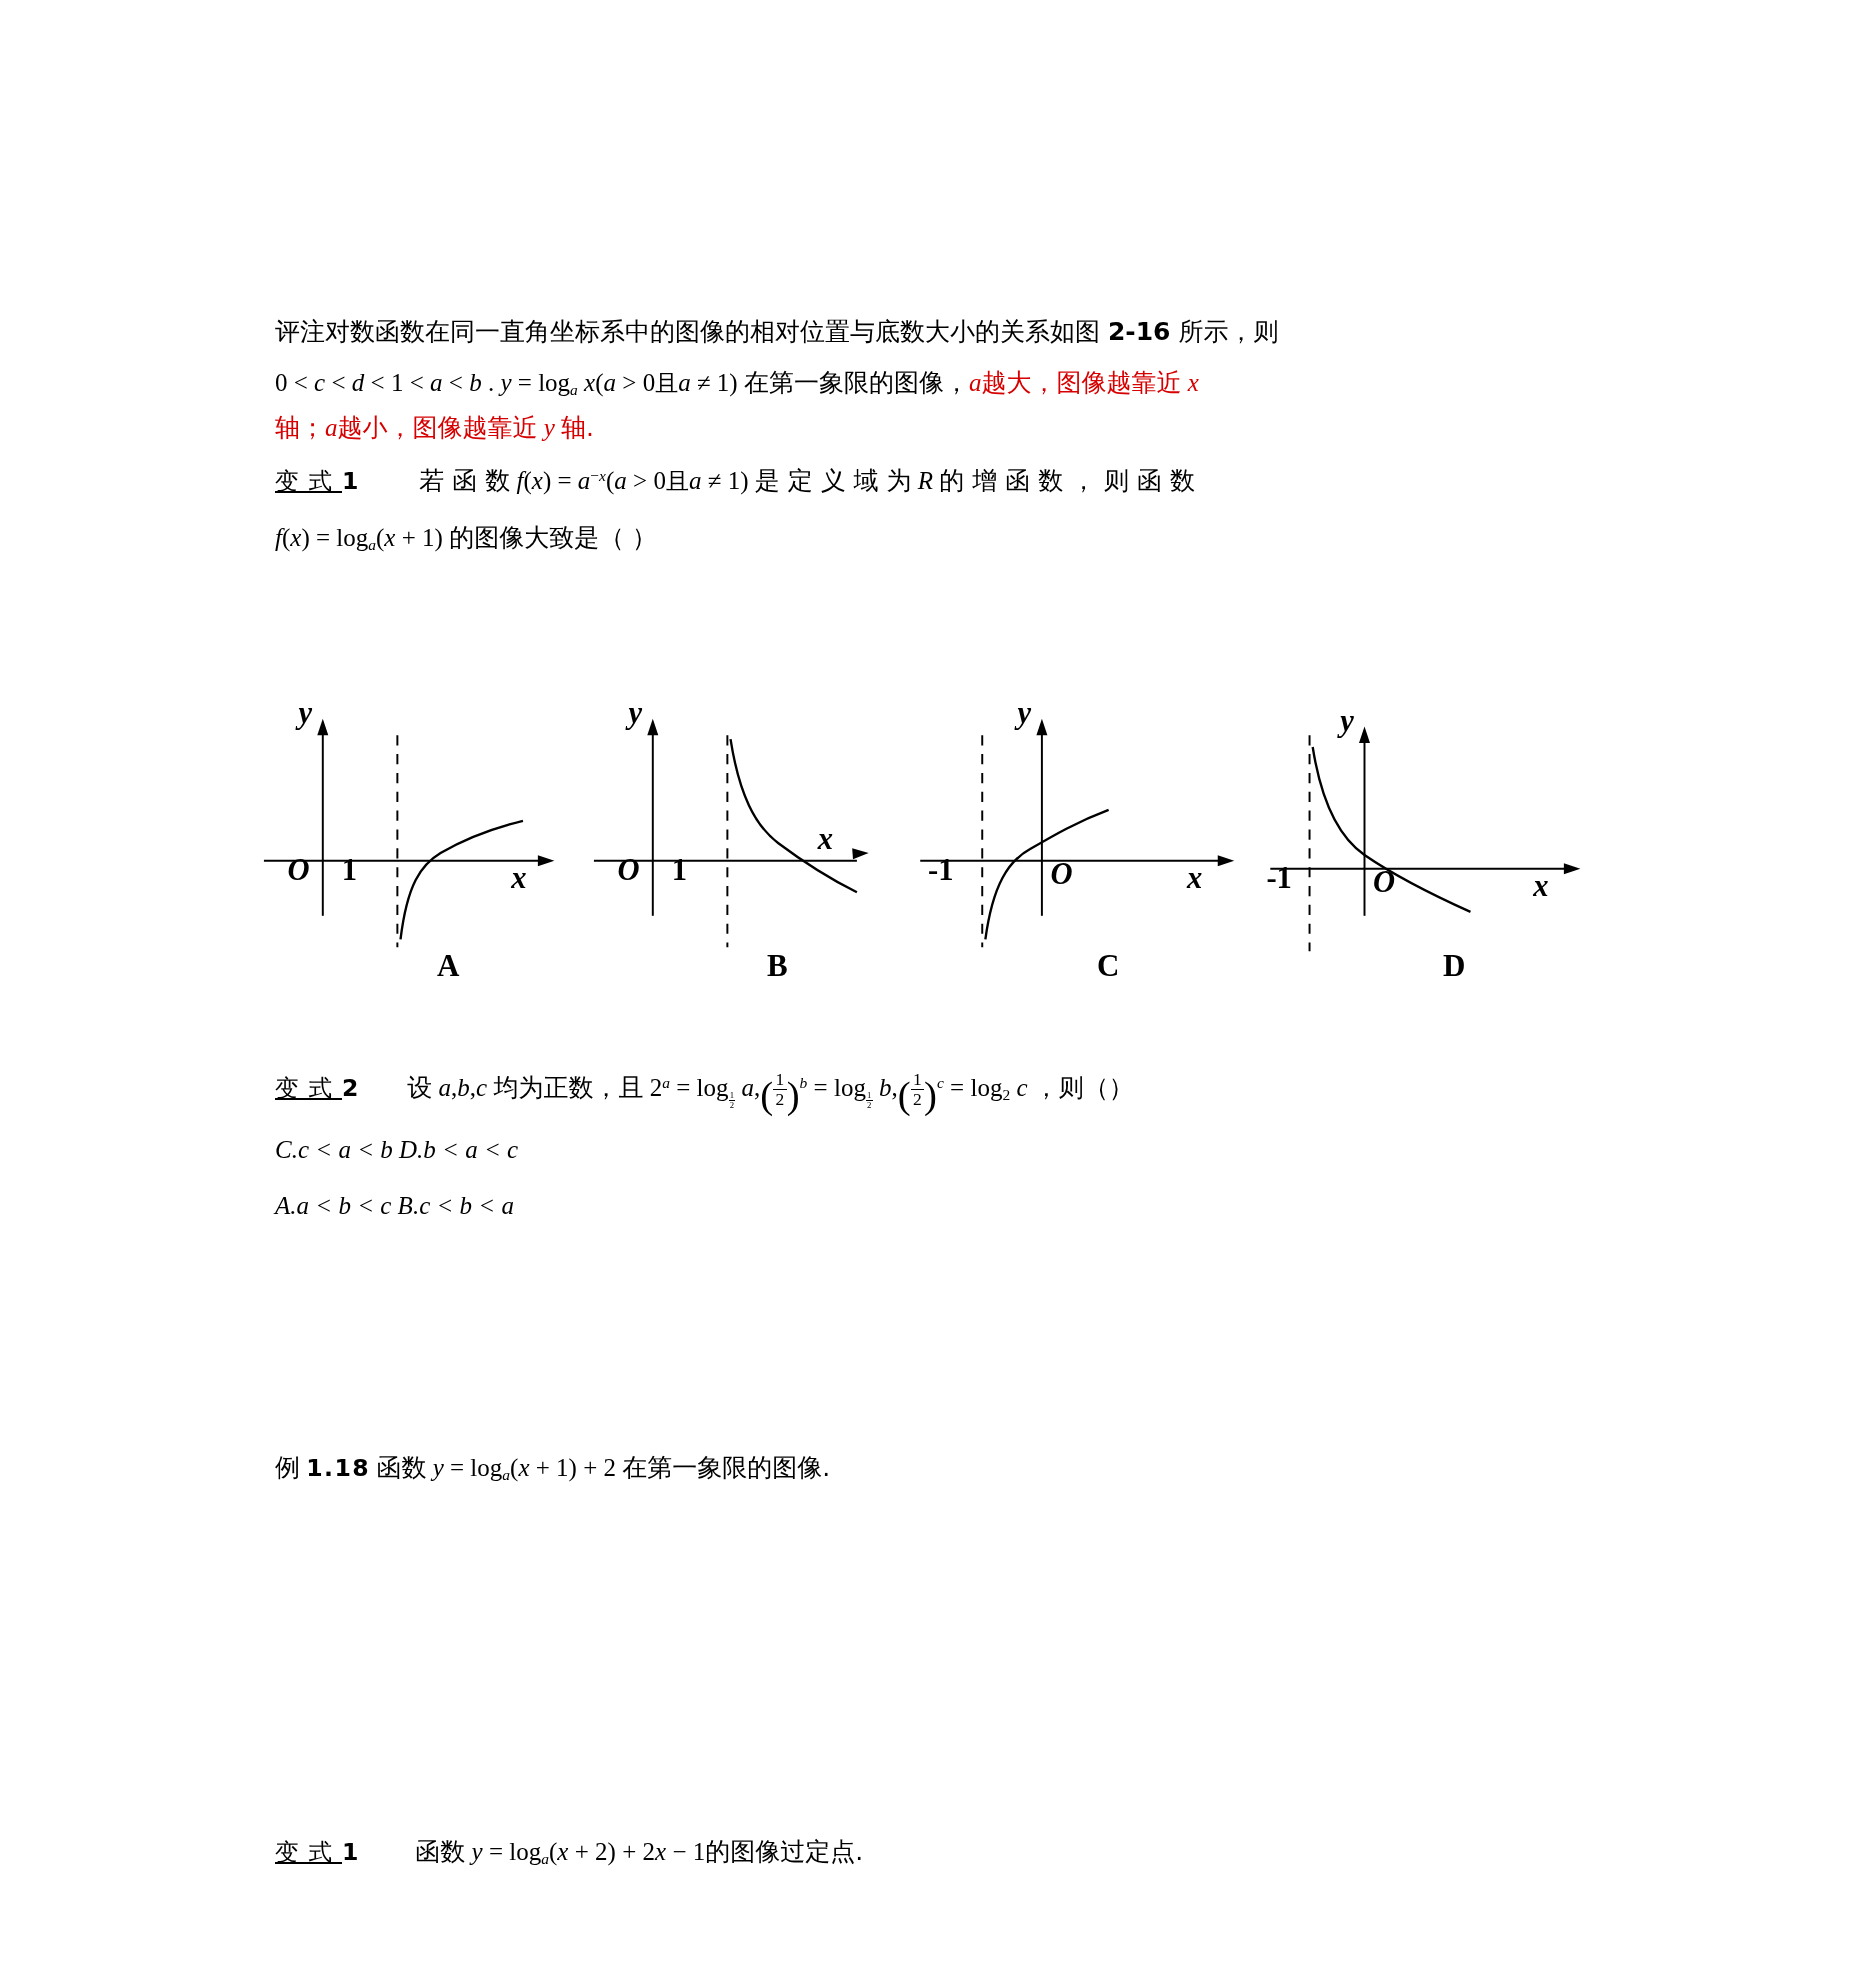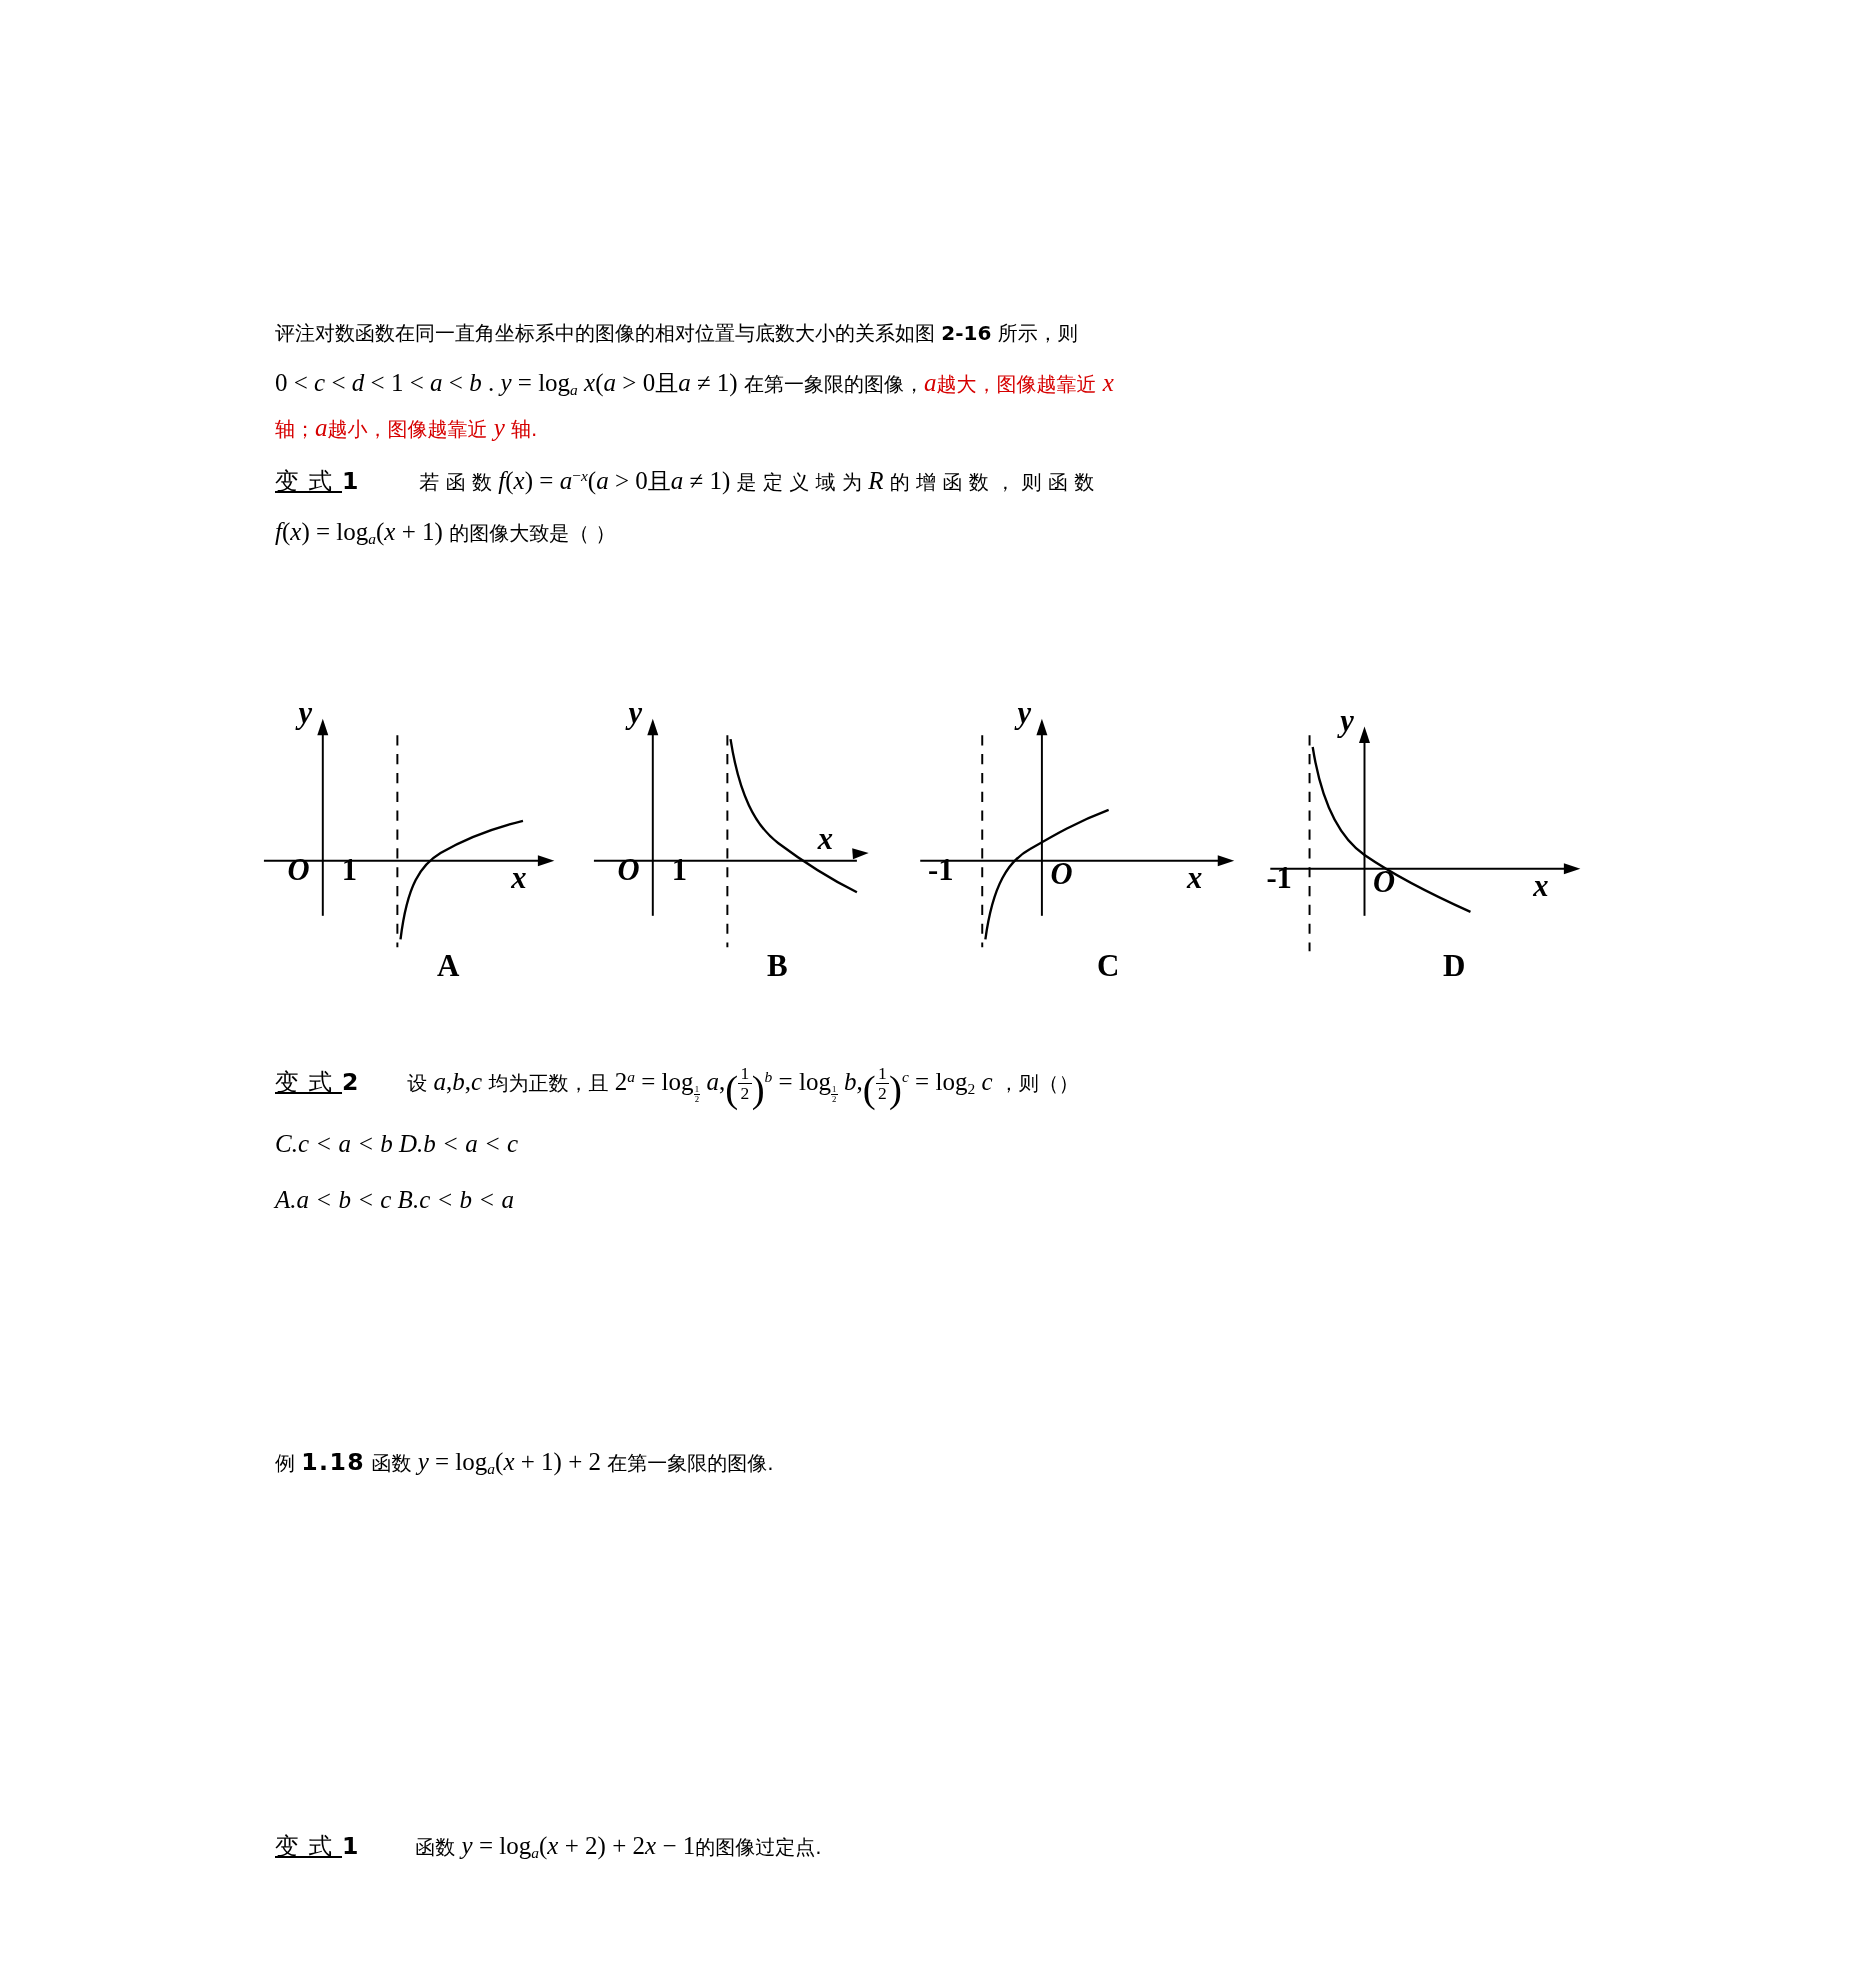--- a/index.html
+++ b/index.html
@@ -20,21 +20,21 @@
     left:275px;
     top:310px;
     width:1332px;
   }
   .para{
     font-size:25px;
     line-height:1.75;
     margin:0 0 1.6px 0;
     text-align:justify;
   }
-  .cn{font-family:"DejaVu Sans", sans-serif; font-size:20px;}
+  .cn{font-family:"DejaVu Sans", sans-serif; font-size:25px;}
   .mi{font-family:"Liberation Serif", serif; font-style:italic;}
   .mn{font-family:"Liberation Serif", serif;}
   .red{color:#d60000;}
   .bold{font-weight:bold;}
   .frac{
     display:inline-block;
     vertical-align:-0.48em;
     text-align:center;
     font-size:0.62em;
     line-height:1.05;
@@ -107,21 +107,21 @@
     <div class="para" style="margin-top:9.4px;">
       <span class="label-head spaced">变式</span><span class="label-head bold">1</span>
       <span style="display:inline-block;width:47px;"></span>
       <span class="cn">若 函 数</span>
       <span class="mn"><span class="mi">f</span><span class="mn">(</span><span class="mi">x</span><span class="mn">)</span> <span class="mn">=</span> <span class="mi">a</span><sup><span class="mn">−</span><span class="mi">x</span></sup><span class="mn">(</span><span class="mi">a</span> <span class="mn">&gt;</span> <span class="mn">0</span><span class="cn" style="font-size:0.92em">且</span><span class="mi">a</span> <span class="mn">≠</span> <span class="mn">1)</span></span>
       <span class="cn">是 定 义 域 为</span>
       <span class="mi">R</span>
       <span class="cn">的 增 函 数 ， 则 函 数</span>
     </div>
 
-    <div class="para" style="margin-top:7px;">
+    <div class="para" style="margin-top:13px;">
       <span class="mn"><span class="mi">f</span><span class="mn">(</span><span class="mi">x</span><span class="mn">)</span> <span class="mn">=</span> <span class="mn">log</span><sub class="mi">a</sub><span class="mn">(</span><span class="mi">x</span> <span class="mn">+</span> <span class="mn">1)</span></span>
       <span class="cn">的图像大致是（      ）</span>
     </div>
 
     <div class="gap-1"></div>
     <div style="height:354px;"></div>
 
     <div class="para" style="margin-top:118px;">
       <span class="label-head spaced">变式</span><span class="label-head bold">2</span>
       <span style="display:inline-block;width:35px;"></span>

